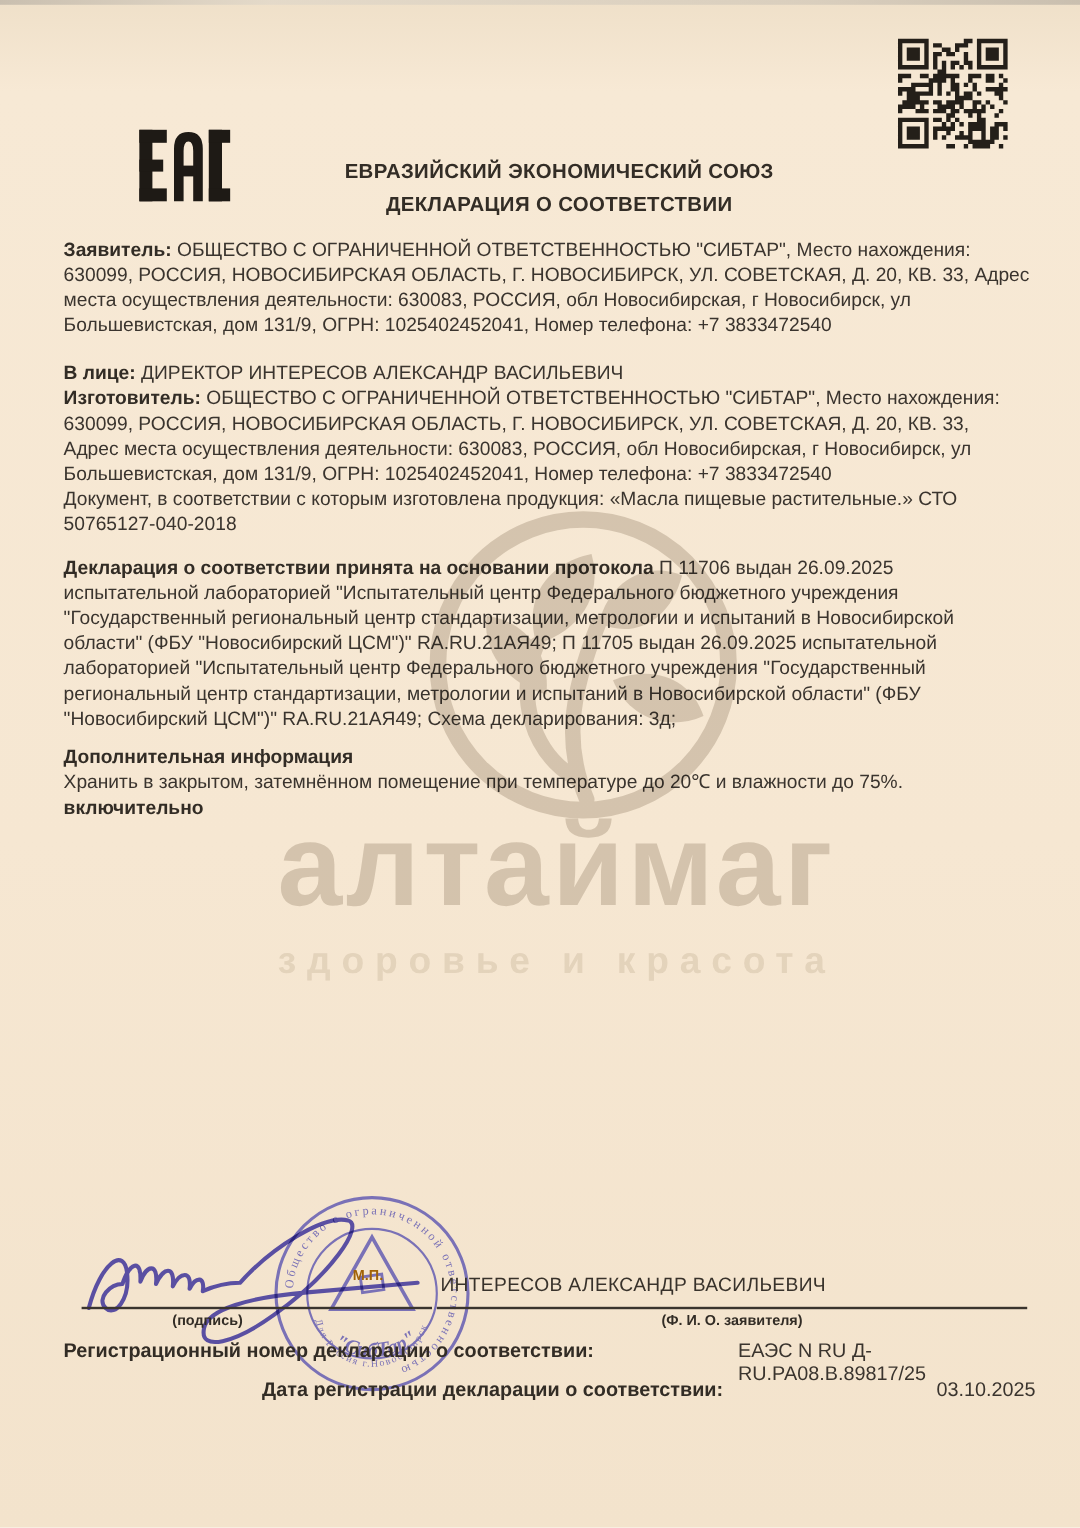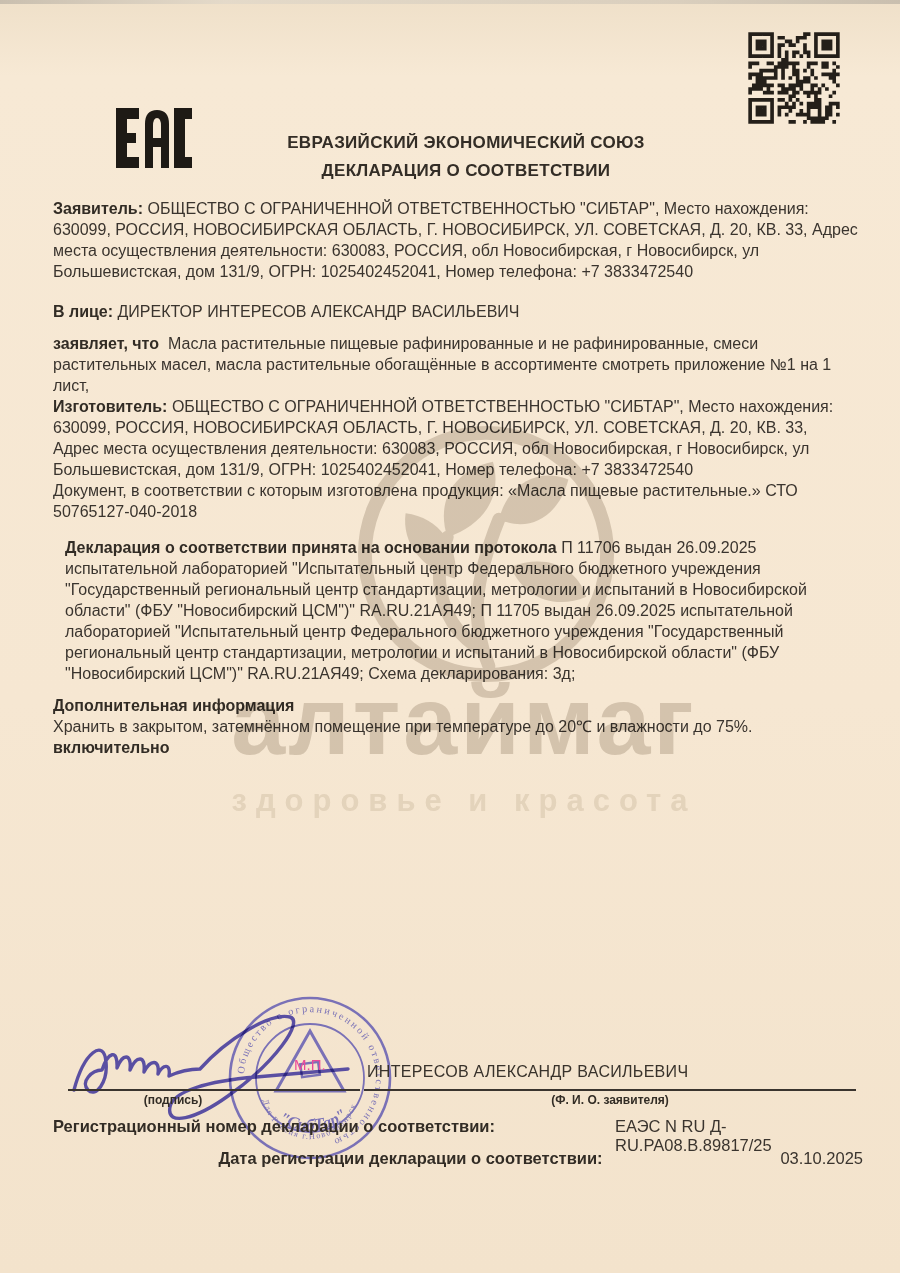--- a/index.html
+++ b/index.html
@@ -14,37 +14,37 @@
   .eac{position:absolute;left:116px;top:108px;width:76px;height:60px;}
   .qr{position:absolute;left:741px;top:25px;width:106px;height:106px;}
   .title{position:absolute;left:0;right:0;text-align:center;font-weight:bold;
     font-size:17px;letter-spacing:.3px;color:#332d26;transform:translateX(16px);}
   .t1{top:133px;} .t2{top:161px;}
   
   .content{position:absolute;top:0;left:0;width:900px;box-sizing:border-box;
     padding:198px 42px 0 53px;z-index:1;}
   .para{margin:0;font-size:16px;line-height:21px;}
   .para b{color:#322c25;}
-  .mt1{margin-top:19px;} .mt2{margin-top:11px;} .mt3{margin-top:15px;margin-left:12px;}
+  .mt1{margin-top:19px;} .mt2{margin-top:11px;} .mt3{margin-top:15px;}
   .lblgap{padding-right:9px;}
   
   .wm{position:absolute;inset:0;z-index:4;pointer-events:none;mix-blend-mode:multiply;}
   .wm-icon{position:absolute;left:352px;top:420px;width:268px;height:268px;opacity:.30;}
   .wm-title{position:absolute;left:0;width:100%;top:672px;text-align:center;
     font-size:97px;font-weight:bold;letter-spacing:3px;color:#8c7e6c;opacity:.30;
     transform:translateX(14px);line-height:1;}
   .wm-sub{position:absolute;left:0;width:100%;top:783px;text-align:center;
     font-size:31px;font-weight:bold;letter-spacing:9px;color:#a4947e;opacity:.20;
     transform:translateX(14px);}
   
   .sig-zone{position:absolute;inset:0;z-index:3;}
   .sig-svg{position:absolute;left:58px;top:1008px;width:312px;height:116px;opacity:.9;}
   .stamp{position:absolute;left:223px;top:991px;width:174px;height:174px;opacity:.8;
     mix-blend-mode:multiply;}
-  .mp{position:absolute;left:294px;top:1056px;font-weight:normal;font-size:15px;color:#ec4899;z-index:5;}
+  .mp{position:absolute;left:294px;top:1056px;font-weight:bold;font-size:12px;color:#a16207;z-index:5;}
   .sig-line{position:absolute;top:1089px;border-top:2px solid #3a342e;}
   .line-sign{left:68px;width:292px;}
   .line-name{left:364px;width:492px;}
   .cap{position:absolute;top:1093px;font-size:12px;font-weight:bold;text-align:center;color:#322c25;}
   .cap-sign{left:118px;width:110px;}
   .cap-name{left:364px;width:492px;}
   .fio{position:absolute;left:367px;top:1063px;font-size:16px;color:#38322b;letter-spacing:.3px;}
   .reg-row{position:absolute;left:53px;width:810px;font-size:16.5px;display:flex;justify-content:flex-end;}
   .reg-row .lab{font-weight:bold;color:#322c25;width:562px;flex:none;}
   .r1{top:1117px;} .r2{top:1149px;}
@@ -73,21 +73,20 @@
 </svg>
 
 <div class="title t1">ЕВРАЗИЙСКИЙ ЭКОНОМИЧЕСКИЙ СОЮЗ</div>
 <div class="title t2">ДЕКЛАРАЦИЯ О СООТВЕТСТВИИ</div>
 
 <div class="content">
   <p class="para"><b>Заявитель:</b> <span>ОБЩЕСТВО С ОГРАНИЧЕННОЙ ОТВЕТСТВЕННОСТЬЮ "СИБТАР", Место нахождения: 630099, РОССИЯ,  НОВОСИБИРСКАЯ ОБЛАСТЬ, Г. НОВОСИБИРСК, УЛ. СОВЕТСКАЯ, Д. 20, КВ. 33, Адрес места осуществления деятельности: 630083, РОССИЯ, обл Новосибирская, г Новосибирск, ул Большевистская, дом 131/9, ОГРН: 1025402452041, Номер телефона: +7 3833472540</span></p>
 
   <p class="para mt1"><b>В лице:</b> <span>ДИРЕКТОР ИНТЕРЕСОВ АЛЕКСАНДР ВАСИЛЬЕВИЧ</span></p>
 
-  <p class="para mt2"><b class="lblgap">заявляет, что</b><span>Масла растительные пищевые рафинированные и не рафинированные, смеси растительных масел, масла растительные обогащённые в ассортименте смотреть приложение №1 на 1 лист,</span></p>
 
   <p class="para"><b>Изготовитель:</b> <span>ОБЩЕСТВО С ОГРАНИЧЕННОЙ ОТВЕТСТВЕННОСТЬЮ "СИБТАР", Место нахождения: 630099, РОССИЯ,  НОВОСИБИРСКАЯ ОБЛАСТЬ, Г. НОВОСИБИРСК, УЛ. СОВЕТСКАЯ, Д. 20, КВ. 33,</span></p>
   <p class="para">Адрес места осуществления деятельности: 630083, РОССИЯ, обл Новосибирская, г Новосибирск, ул Большевистская, дом 131/9, ОГРН: 1025402452041, Номер телефона: +7 3833472540</p>
   <p class="para">Документ, в соответствии с которым изготовлена продукция: «Масла пищевые растительные.» СТО 50765127-040-2018</p>
 
 
   <p class="para mt3"><b>Декларация о соответствии принята на основании протокола</b> <span>П 11706 выдан 26.09.2025  испытательной лабораторией "Испытательный центр Федерального бюджетного учреждения "Государственный региональный центр стандартизации, метрологии и испытаний в Новосибирской области" (ФБУ "Новосибирский ЦСМ")" RA.RU.21АЯ49; П 11705 выдан 26.09.2025  испытательной лабораторией "Испытательный центр Федерального бюджетного учреждения "Государственный региональный центр стандартизации, метрологии и испытаний в Новосибирской области" (ФБУ "Новосибирский ЦСМ")" RA.RU.21АЯ49; Схема декларирования: 3д;</span></p>
 
   <p class="para mt2"><b>Дополнительная информация</b></p>
   <p class="para">Хранить в закрытом, затемнённом помещение при температуре до 20℃ и влажности до 75%.</p>

